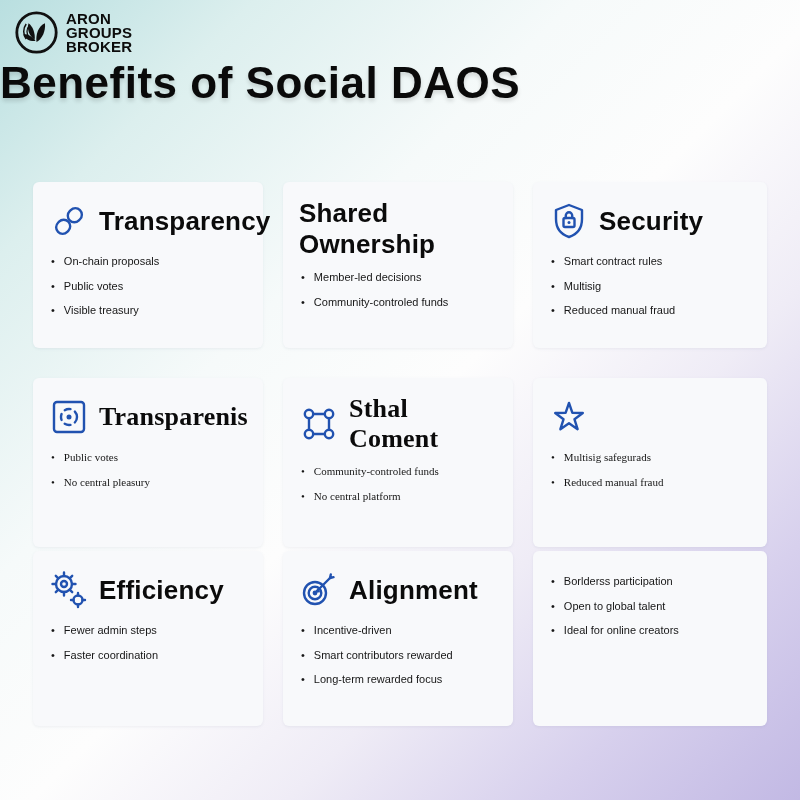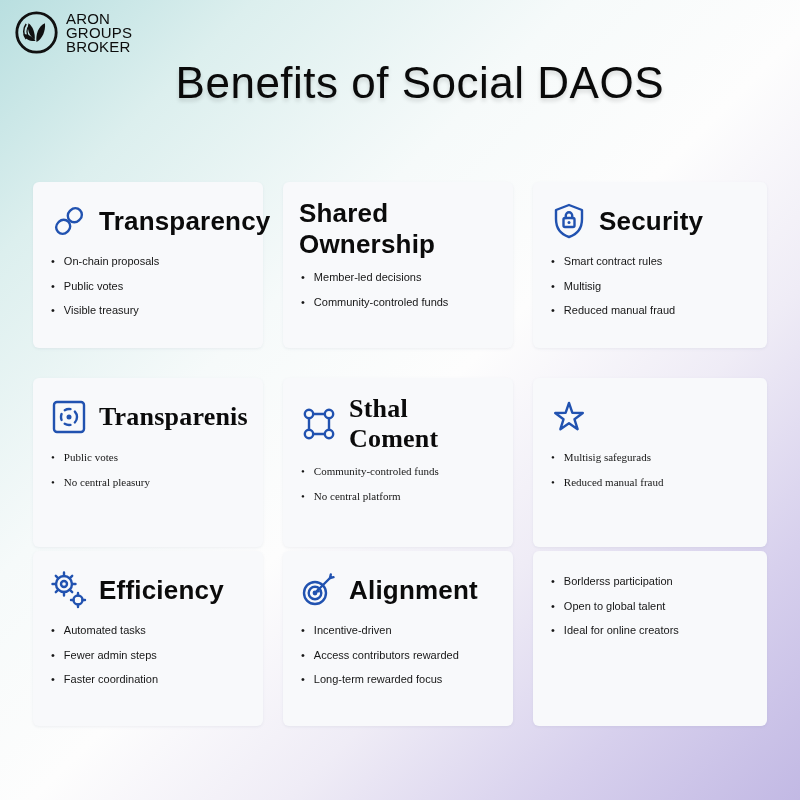--- a/index.html
+++ b/index.html
@@ -4,25 +4,25 @@
 <style>
   html,body{margin:0;padding:0;}
   body{
     width:800px;height:800px;position:relative;overflow:hidden;
     font-family:"Liberation Sans", sans-serif;color:#141414;
     background:linear-gradient(135deg,#b9dfe0 0%,#dcefee 16%,#f6fafa 36%,#fdfdfd 52%,#efecf6 68%,#d7d0ed 84%,#c2b9e4 100%);
   }
   
   .logo{position:absolute;top:10px;left:14px;display:flex;align-items:center;gap:7px;}
   .logo-mark{width:45px;height:45px;}
-  .logo-text{font-weight:400;font-size:15px;line-height:14px;letter-spacing:.2px;color:#0c0c0c;}
+  .logo-text{font-weight:700;font-size:15px;line-height:14px;letter-spacing:.2px;color:#0c0c0c;}
   
   .main-title{
-    position:absolute;top:58px;left:0;width:664px;text-align:right;
-    font-size:44px;font-weight:400;color:#0a0a0a;letter-spacing:.5px;
+    position:absolute;top:58px;left:0;width:664px;text-align:left;
+    font-size:44px;font-weight:700;color:#0a0a0a;letter-spacing:.5px;
     text-shadow:0 3px 4px rgba(0,0,0,.14);
   }
   
   .row{position:absolute;left:33px;display:flex;gap:20px;}
   .row1{top:182px;height:166px;}
   .row2{top:378px;height:169px;font-family:Liberation Serif, serif;}
   .row3{top:551px;height:175px;}
   .card{
     width:230px;height:100%;background:#f8f9fb;border-radius:6px;
     box-shadow:0 1px 3px rgba(110,120,145,.10);
@@ -158,41 +158,40 @@
       <svg class="card-icon" viewBox="0 0 40 40">
         <circle class="st" cx="15" cy="14" r="8" stroke-width="2.2"></circle>
         <circle class="st" cx="15" cy="14" r="3" stroke-width="2"></circle>
         <path class="st" stroke-width="3" d="M23 14 H26.5 M20.7 19.7 L23.2 22.2 M15 22 V25.5 M9.3 19.7 L6.8 22.2 M7 14 H3.5 M9.3 8.3 L6.8 5.8 M15 6 V2.5 M20.7 8.3 L23.2 5.8"></path>
         <circle class="st" cx="29" cy="30" r="4.5" stroke-width="2.2"></circle>
         <path class="st" stroke-width="3" d="M33.5 30 H36 M29 34.5 V37 M24.5 30 H22 M29 25.5 V23"></path>
       </svg>
       <span class="card-title">Efficiency</span>
     </div>
     <div class="bullets">
-      <div class="bullet">Automated tasks</div>
       <div class="bullet">Fewer admin steps</div>
       <div class="bullet">Faster coordination</div>
     </div>
   </div>
 
   <div class="card">
     <div class="card-header">
       <svg class="card-icon" viewBox="0 0 40 40">
         <circle class="st" cx="16" cy="23" r="11" stroke-width="2.2"></circle>
         <circle class="st" cx="16" cy="23" r="6.3" stroke-width="2.2"></circle>
         <circle class="fl" cx="16" cy="23" r="2.4"></circle>
         <path class="st" d="M17 22 L31 8" stroke-width="2.2"></path>
         <path class="st" d="M31 8 L34.5 7.2 M31 8 L31.8 4.5" stroke-width="2.2"></path>
         <path class="fl" d="M16.2 22.8 L21.2 21.4 L17.6 18 Z" transform="rotate(10 16 23)"></path>
       </svg>
       <span class="card-title">Alignment</span>
     </div>
     <div class="bullets">
       <div class="bullet">Incentive-driven</div>
-      <div class="bullet">Access contributors rewarded</div>
+      <div class="bullet">Smart contributors rewarded</div>
       <div class="bullet">Long-term rewarded focus</div>
     </div>
   </div>
 
   <div class="card wide">
     <div class="bullets">
       <div class="bullet">Borlderss participation</div>
       <div class="bullet">Open to global talent</div>
       <div class="bullet">Ideal for online creators</div>
     </div>

